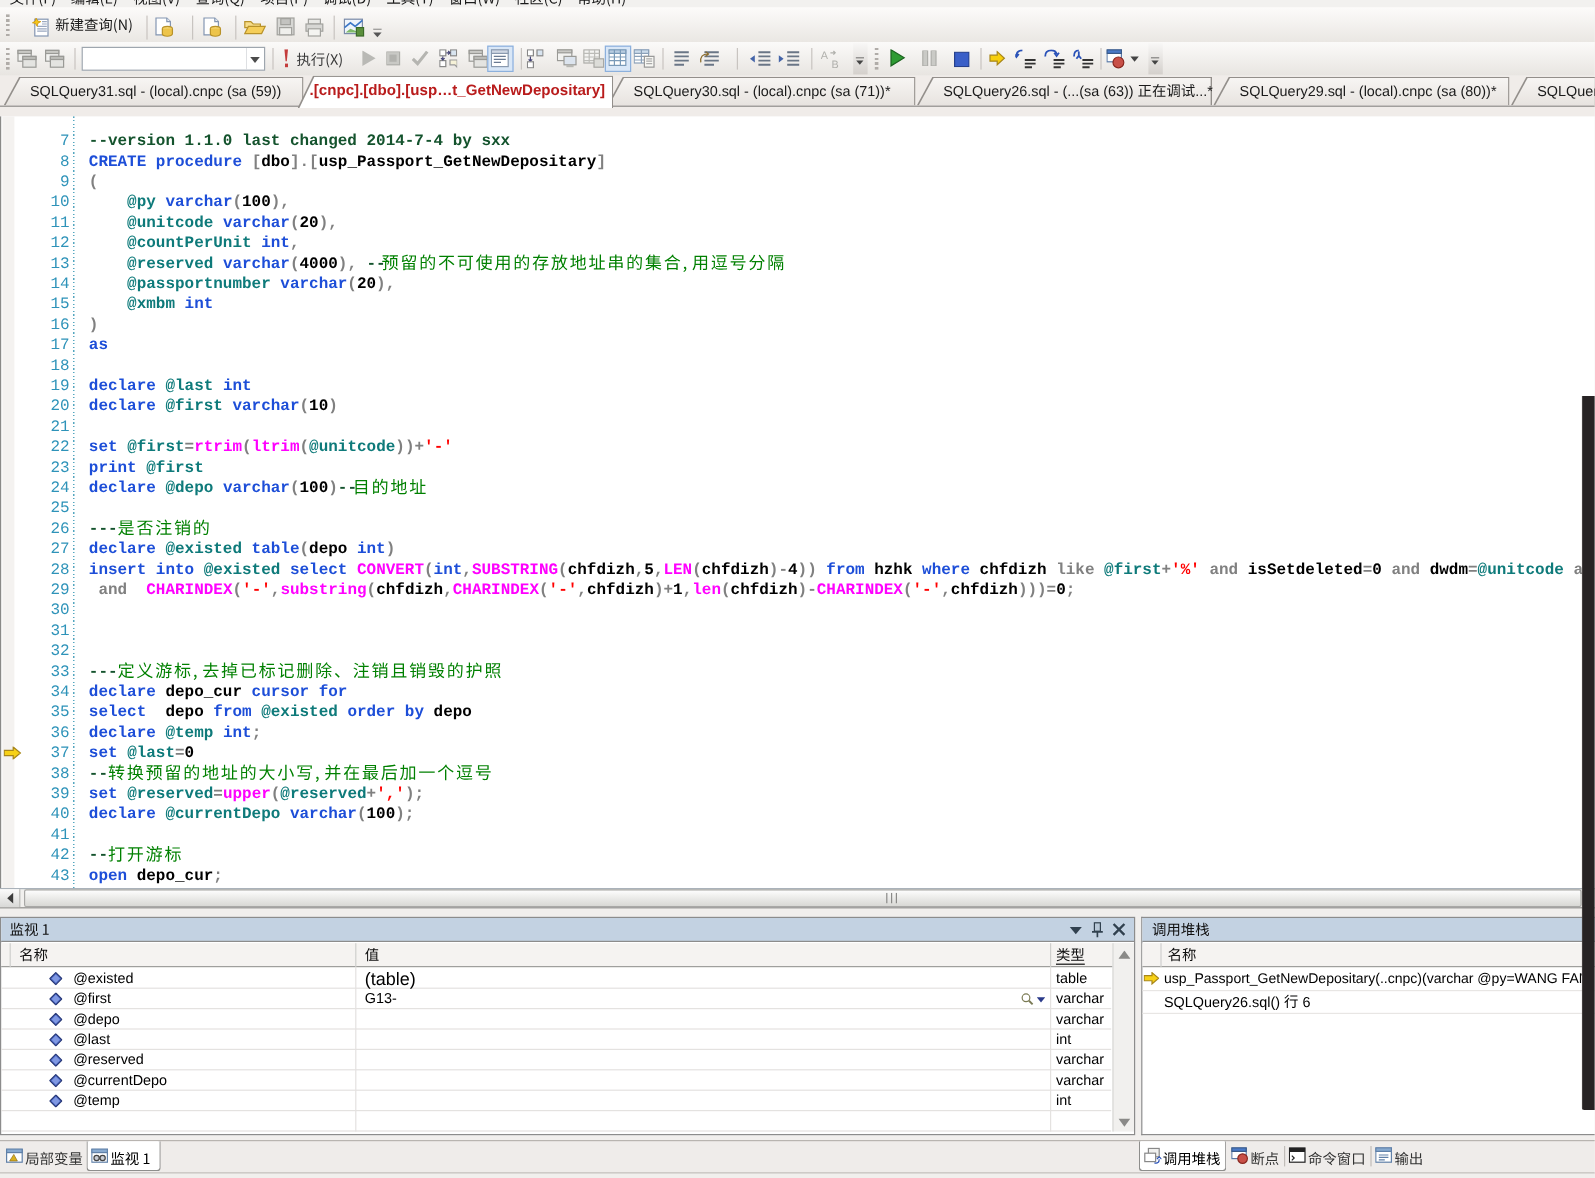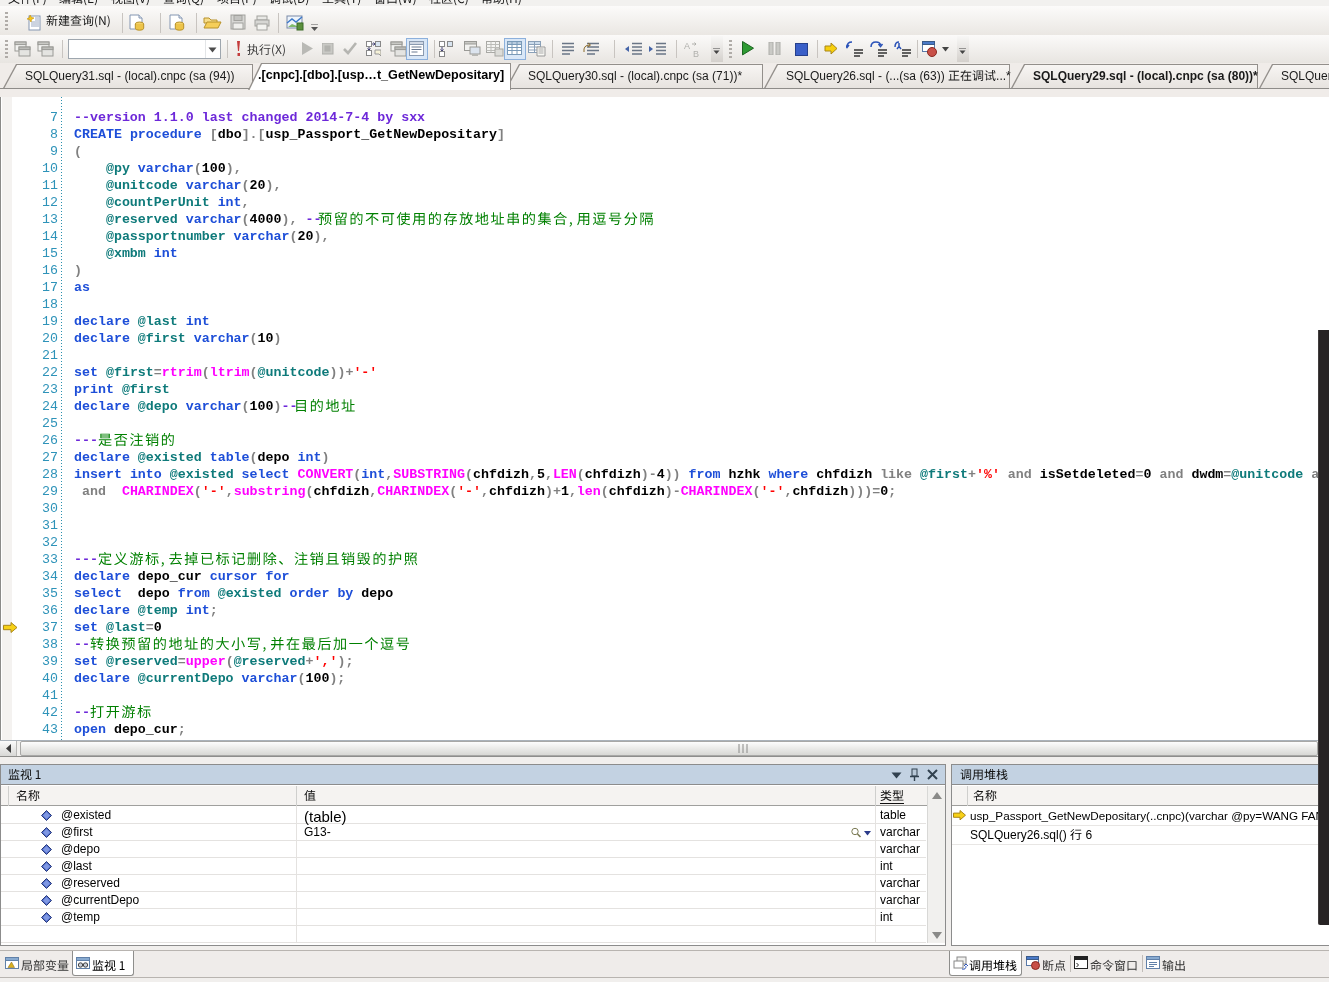--- a/index.html
+++ b/index.html
@@ -1,17 +1,17 @@
 <!DOCTYPE html>
 <html><head><meta charset="utf-8"><style>
 *{margin:0;padding:0;box-sizing:border-box}
 body{width:1329px;height:982px;overflow:hidden;font-family:"Liberation Sans",sans-serif;background:#f1efed}
 #root{position:relative;width:1329px;height:982px}
 .abs{position:absolute}
-.k{color:#1d4ed8}.c{color:#6d28d9}.s{color:#ff0000}.f{color:#ff00ff}.v{color:#0e7a7a}.g{color:#808080}
+.k{color:#1d4ed8}.c{color:#14532d}.s{color:#ff0000}.f{color:#ff00ff}.v{color:#0e7a7a}.g{color:#808080}
 .sep1{position:absolute;width:1px;background:#c8c4c0;top:13px;height:20px}
 .sep2{position:absolute;width:1px;background:#c8c4c0;top:40px;height:18px}
 .grip{position:absolute;width:3px;background-image:repeating-linear-gradient(#b0aca8 0 2px,transparent 2px 4px);}
 </style></head><body>
 <div id="root">
 <div class="abs" style="left:0;top:0;width:1329px;height:6px;background:#f2f1ef;overflow:hidden">
 <svg style="position:absolute;left:8px;top:-8px;overflow:visible" width="39" height="14">
         <path fill="#1c1c1c" transform="translate(0,11) scale(0.012,-0.012)" d="M423 823C453 774 485 707 497 666L580 693C566 734 531 799 501 847ZM50 664V590H206C265 438 344 307 447 200C337 108 202 40 36 -7C51 -25 75 -60 83 -78C250 -24 389 48 502 146C615 46 751 -28 915 -73C928 -52 950 -20 967 -4C807 36 671 107 560 201C661 304 738 432 796 590H954V664ZM504 253C410 348 336 462 284 590H711C661 455 592 344 504 253Z M1317 341V268H1604V-80H1679V268H1953V341H1679V562H1909V635H1679V828H1604V635H1470C1483 680 1494 728 1504 775L1432 790C1409 659 1367 530 1309 447C1327 438 1359 420 1373 409C1400 451 1425 504 1446 562H1604V341ZM1268 836C1214 685 1126 535 1032 437C1045 420 1067 381 1075 363C1107 397 1137 437 1167 480V-78H1239V597C1277 667 1311 741 1339 815Z M2239 -196 2295 -171C2209 -29 2168 141 2168 311C2168 480 2209 649 2295 792L2239 818C2147 668 2092 507 2092 311C2092 114 2147 -47 2239 -196Z M2439 0H2531V329H2811V407H2531V655H2861V733H2439Z M2989 -196C3081 -47 3136 114 3136 311C3136 507 3081 668 2989 818L2932 792C3018 649 3061 480 3061 311C3061 141 3018 -29 2932 -171Z"></path>
       </svg>
 <svg style="position:absolute;left:59px;top:-8px;overflow:visible" width="39" height="14">
@@ -248,38 +248,38 @@
 <div class="abs" style="left:957px;top:36px;width:12px;height:26px;background:linear-gradient(#f8f7f6,#d4d0cc)"></div>
 <svg class="abs" style="left:959px;top:48px" width="8" height="8">
       <path d="M0 0 h7" stroke="#444"></path>
       <path d="M0.5 2.5 l3 3.5 3-3.5z" fill="#444"></path>
     </svg>
 <div class="abs" style="left:0;top:63px;width:1329px;height:34px;background:#f0ece9"></div>
 <div class="abs" style="left:0;top:88px;width:1329px;height:1px;background:#8e8c89"></div>
 <div class="abs" style="left:0;top:97px;width:1329px;height:643px;background:#fff"></div>
 <div class="abs" style="left:3px;top:64px;width:250px;height:24px;background:#938f8b;clip-path:polygon(13px 0, 250px 0, 250px 24px, 0 24px)"></div>
     <div class="abs" style="left:3px;top:64px;width:250px;height:24px;background:linear-gradient(#f8f6f4,#e7e3df);clip-path:polygon(14px 1px, 249px 1px, 249px 24px, 1.5px 24px)"></div>
-    <div class="abs" style="left:25px;top:69px;font-size:12px;font-weight:normal;color:#1a1a1a;white-space:nowrap">SQLQuery31.sql - (local).cnpc (sa (94))</div>
+    <div class="abs" style="left:25px;top:69px;font-size:12px;font-weight:normal;color:#1a1a1a;white-space:nowrap">SQLQuery31.sql - (local).cnpc (sa (59))</div>
 <div class="abs" style="left:506px;top:64px;width:257px;height:24px;background:#938f8b;clip-path:polygon(13px 0, 257px 0, 257px 24px, 0 24px)"></div>
     <div class="abs" style="left:506px;top:64px;width:257px;height:24px;background:linear-gradient(#f8f6f4,#e7e3df);clip-path:polygon(14px 1px, 256px 1px, 256px 24px, 1.5px 24px)"></div>
     <div class="abs" style="left:528px;top:69px;font-size:12px;font-weight:normal;color:#1a1a1a;white-space:nowrap">SQLQuery30.sql - (local).cnpc (sa (71))*</div>
 <div class="abs" style="left:764px;top:64px;width:246px;height:24px;background:#938f8b;clip-path:polygon(13px 0, 246px 0, 246px 24px, 0 24px)"></div>
     <div class="abs" style="left:764px;top:64px;width:246px;height:24px;background:linear-gradient(#f8f6f4,#e7e3df);clip-path:polygon(14px 1px, 245px 1px, 245px 24px, 1.5px 24px)"></div>
     <div class="abs" style="left:786px;top:69px;font-size:12px;font-weight:normal;color:#1a1a1a;white-space:nowrap">SQLQuery26.sql - (...(sa (63)) <svg style="display:inline-block;vertical-align:-2px;overflow:visible" width="48" height="12">
         <path fill="#1a1a1a" transform="translate(0,10) scale(0.012000,-0.012000)" d="M188 510V38H52V-35H950V38H565V353H878V426H565V693H917V767H90V693H486V38H265V510Z M1391 840C1377 789 1359 736 1338 685H1063V613H1305C1241 485 1153 366 1038 286C1050 269 1069 237 1077 217C1119 247 1158 281 1193 318V-76H1268V407C1315 471 1356 541 1390 613H1939V685H1421C1439 730 1455 776 1469 821ZM1598 561V368H1373V298H1598V14H1333V-56H1938V14H1673V298H1900V368H1673V561Z M2105 772C2159 726 2226 659 2256 615L2309 668C2277 710 2209 774 2154 818ZM2043 526V454H2184V107C2184 54 2148 15 2128 -1C2142 -12 2166 -37 2175 -52C2188 -35 2212 -15 2345 91C2331 44 2311 0 2283 -39C2298 -47 2327 -68 2338 -79C2436 57 2450 268 2450 422V728H2856V11C2856 -4 2851 -9 2836 -9C2822 -10 2775 -10 2723 -8C2733 -27 2744 -58 2747 -77C2818 -77 2861 -76 2888 -65C2915 -52 2924 -30 2924 10V795H2383V422C2383 327 2380 216 2352 113C2344 128 2335 149 2330 164L2257 108V526ZM2620 698V614H2512V556H2620V454H2490V397H2818V454H2681V556H2793V614H2681V698ZM2512 315V35H2570V81H2781V315ZM2570 259H2723V138H2570Z M3120 775C3171 731 3235 667 3265 626L3317 678C3287 718 3222 778 3170 821ZM3777 796C3819 752 3865 691 3885 651L3940 688C3918 727 3871 785 3829 828ZM3050 526V454H3189V94C3189 51 3159 22 3141 11C3154 -4 3172 -36 3179 -54C3194 -36 3221 -18 3392 97C3385 112 3376 141 3371 161L3260 89V526ZM3671 835 3677 632H3346V560H3680C3698 183 3745 -74 3869 -77C3907 -77 3947 -35 3967 134C3953 140 3921 160 3907 175C3901 77 3889 21 3871 21C3809 24 3770 251 3754 560H3959V632H3751C3749 697 3747 765 3747 835ZM3360 61 3381 -10C3465 15 3574 47 3679 78L3669 145L3552 112V344H3646V414H3378V344H3483V93Z"></path>
       </svg>...*</div>
 <div class="abs" style="left:1011px;top:64px;width:247px;height:24px;background:#938f8b;clip-path:polygon(13px 0, 247px 0, 247px 24px, 0 24px)"></div>
     <div class="abs" style="left:1011px;top:64px;width:247px;height:24px;background:linear-gradient(#f8f6f4,#e7e3df);clip-path:polygon(14px 1px, 246px 1px, 246px 24px, 1.5px 24px)"></div>
-    <div class="abs" style="left:1033px;top:69px;font-size:12px;font-weight:bold;color:#1a1a1a;white-space:nowrap">SQLQuery29.sql - (local).cnpc (sa (80))*</div>
+    <div class="abs" style="left:1033px;top:69px;font-size:12px;font-weight:normal;color:#1a1a1a;white-space:nowrap">SQLQuery29.sql - (local).cnpc (sa (80))*</div>
 <div class="abs" style="left:1259px;top:64px;width:81px;height:24px;background:#938f8b;clip-path:polygon(13px 0, 81px 0, 81px 24px, 0 24px)"></div>
     <div class="abs" style="left:1259px;top:64px;width:81px;height:24px;background:linear-gradient(#f8f6f4,#e7e3df);clip-path:polygon(14px 1px, 80px 1px, 80px 24px, 1.5px 24px)"></div>
     <div class="abs" style="left:1281px;top:69px;font-size:12px;font-weight:normal;color:#1a1a1a;white-space:nowrap">SQLQuery28.sql - (local)</div>
 <div class="abs" style="left:248px;top:63px;width:263px;height:27px;background:#938f8b;clip-path:polygon(13px 0, 263px 0, 263px 27px, 0 27px)"></div>
     <div class="abs" style="left:248px;top:63px;width:263px;height:27px;background:#fff;clip-path:polygon(14px 1px, 262px 1px, 262px 27px, 1.5px 27px)"></div>
-    <div class="abs" style="left:258px;top:68px;font-size:12.6px;font-weight:bold;color:#000000;white-space:nowrap">.[cnpc].[dbo].[usp…t_GetNewDepositary]</div>
+    <div class="abs" style="left:258px;top:68px;font-size:12.6px;font-weight:bold;color:#b91c1c;white-space:nowrap">.[cnpc].[dbo].[usp…t_GetNewDepositary]</div>
 <div class="abs" style="left:0;top:97px;width:1px;height:643px;background:#8a8a88"></div>
 <div class="abs" style="left:2px;top:97px;width:10px;height:643px;background:#f4f2f0"></div>
 <div class="abs" style="left:61px;top:97px;width:1px;height:643px;background-image:repeating-linear-gradient(#2b91af 0 1px,transparent 1px 3px)"></div>
 <div class="abs" style="left:0;top:109px;width:58px;text-align:right;font:13.3px/17px 'Liberation Mono',monospace;color:#2e93b9">7<br>8<br>9<br>10<br>11<br>12<br>13<br>14<br>15<br>16<br>17<br>18<br>19<br>20<br>21<br>22<br>23<br>24<br>25<br>26<br>27<br>28<br>29<br>30<br>31<br>32<br>33<br>34<br>35<br>36<br>37<br>38<br>39<br>40<br>41<br>42<br>43</div>
 <div class="abs" style="left:74px;top:109px;font:bold 13.3px/17px 'Liberation Mono',monospace;color:#000;white-space:pre"><span class="c">--version 1.1.0 last changed 2014-7-4 by sxx</span><br><span class="k">CREATE</span> <span class="k">procedure</span> <span class="g">[</span>dbo<span class="g">].[</span>usp_Passport_GetNewDepositary<span class="g">]</span><br><span class="g">(</span><br>    <span class="v">@py</span> <span class="k">varchar</span><span class="g">(</span>100<span class="g">),</span><br>    <span class="v">@unitcode</span> <span class="k">varchar</span><span class="g">(</span>20<span class="g">),</span><br>    <span class="v">@countPerUnit</span> <span class="k">int</span><span class="g">,</span><br>    <span class="v">@reserved</span> <span class="k">varchar</span><span class="g">(</span>4000<span class="g">),</span> <span class="c">--</span><br>    <span class="v">@passportnumber</span> <span class="k">varchar</span><span class="g">(</span>20<span class="g">),</span><br>    <span class="v">@xmbm</span> <span class="k">int</span><br><span class="g">)</span><br><span class="k">as</span><br><br><span class="k">declare</span> <span class="v">@last</span> <span class="k">int</span><br><span class="k">declare</span> <span class="v">@first</span> <span class="k">varchar</span><span class="g">(</span>10<span class="g">)</span><br><br><span class="k">set</span> <span class="v">@first</span><span class="g">=</span><span class="f">rtrim</span><span class="g">(</span><span class="f">ltrim</span><span class="g">(</span><span class="v">@unitcode</span><span class="g">))+</span><span class="s">'-'</span><br><span class="k">print</span> <span class="v">@first</span><br><span class="k">declare</span> <span class="v">@depo</span> <span class="k">varchar</span><span class="g">(</span>100<span class="g">)</span><span class="c">--</span><br><br><span class="c">---</span><br><span class="k">declare</span> <span class="v">@existed</span> <span class="k">table</span><span class="g">(</span>depo <span class="k">int</span><span class="g">)</span><br><span class="k">insert</span> <span class="k">into</span> <span class="v">@existed</span> <span class="k">select</span> <span class="f">CONVERT</span><span class="g">(</span><span class="k">int</span><span class="g">,</span><span class="f">SUBSTRING</span><span class="g">(</span>chfdizh<span class="g">,</span>5<span class="g">,</span><span class="f">LEN</span><span class="g">(</span>chfdizh<span class="g">)-</span>4<span class="g">))</span> <span class="k">from</span> hzhk <span class="k">where</span> chfdizh <span class="g">like</span> <span class="v">@first</span><span class="g">+</span><span class="s">'%'</span> <span class="g">and</span> isSetdeleted<span class="g">=</span>0 <span class="g">and</span> dwdm<span class="g">=</span><span class="v">@unitcode</span> <span class="g">an</span><br> <span class="g">and</span>  <span class="f">CHARINDEX</span><span class="g">(</span><span class="s">'-'</span><span class="g">,</span><span class="f">substring</span><span class="g">(</span>chfdizh<span class="g">,</span><span class="f">CHARINDEX</span><span class="g">(</span><span class="s">'-'</span><span class="g">,</span>chfdizh<span class="g">)+</span>1<span class="g">,</span><span class="f">len</span><span class="g">(</span>chfdizh<span class="g">)-</span><span class="f">CHARINDEX</span><span class="g">(</span><span class="s">'-'</span><span class="g">,</span>chfdizh<span class="g">)))=</span>0<span class="g">;</span><br><br><br><br><span class="c">---</span><br><span class="k">declare</span> depo_cur <span class="k">cursor</span> <span class="k">for</span><br><span class="k">select</span>  depo <span class="k">from</span> <span class="v">@existed</span> <span class="k">order</span> <span class="k">by</span> depo<br><span class="k">declare</span> <span class="v">@temp</span> <span class="k">int</span><span class="g">;</span><br><span class="k">set</span> <span class="v">@last</span><span class="g">=</span>0<br><span class="c">--</span><br><span class="k">set</span> <span class="v">@reserved</span><span class="g">=</span><span class="f">upper</span><span class="g">(</span><span class="v">@reserved</span><span class="g">+</span><span class="s">','</span><span class="g">);</span><br><span class="k">declare</span> <span class="v">@currentDepo</span> <span class="k">varchar</span><span class="g">(</span>100<span class="g">);</span><br><br><span class="c">--</span><br><span class="k">open</span> depo_cur<span class="g">;</span></div>
 <svg style="position:absolute;left:318px;top:211px;overflow:visible" width="337" height="20.2">
       <path fill="#008000" transform="translate(0,13) scale(0.014200,-0.014200)" d="M670 495V295C670 192 647 57 410 -21C427 -35 447 -60 456 -75C710 18 741 168 741 294V495ZM725 88C788 38 869 -34 908 -79L960 -26C920 17 837 86 775 134ZM88 608C149 567 227 512 282 470H38V403H203V10C203 -3 199 -6 184 -7C170 -7 124 -7 72 -6C83 -27 93 -57 96 -78C165 -78 210 -77 238 -65C267 -53 275 -32 275 8V403H382C364 349 344 294 326 256L383 241C410 295 441 383 467 460L420 473L409 470H341L361 496C338 514 306 538 270 562C329 615 394 692 437 764L391 796L378 792H59V725H328C297 680 256 631 218 598L129 656ZM500 628V152H570V559H846V154H919V628H724L759 728H959V796H464V728H677C670 695 661 659 652 628Z M1348 121H1570V19H1348ZM1348 180V278H1570V180ZM1868 121V19H1641V121ZM1868 180H1641V278H1868ZM1273 340V-80H1348V-43H1868V-76H1946V340ZM1605 785V718H1722C1708 583 1671 480 1539 422C1555 410 1575 385 1583 369C1732 439 1776 559 1793 718H1947C1940 550 1930 486 1915 468C1908 459 1899 458 1884 458C1869 458 1828 458 1785 462C1795 444 1803 417 1804 396C1849 394 1893 394 1917 396C1944 398 1962 405 1977 424C2001 452 2011 533 2021 753C2021 763 2022 785 2022 785ZM1222 392C1241 405 1273 417 1497 478C1507 457 1515 437 1520 420L1586 448C1567 507 1517 597 1470 664L1409 639C1430 608 1450 573 1469 538L1292 494V709C1384 729 1483 755 1555 784L1504 839C1436 808 1320 776 1219 754V535C1219 489 1197 462 1182 450C1194 438 1214 409 1222 393Z M2760 423C2815 350 2883 250 2913 189L2977 229C2944 288 2875 385 2818 456ZM2448 842C2440 794 2423 728 2407 679H2295V-54H2364V25H2643V679H2476C2493 722 2512 778 2529 828ZM2364 612H2574V401H2364ZM2364 93V335H2574V93ZM2806 844C2774 706 2720 568 2651 479C2669 469 2700 448 2714 436C2748 484 2780 545 2808 613H3064C3052 212 3036 58 3004 24C2992 10 2981 7 2961 7C2938 7 2878 8 2812 13C2826 -6 2835 -38 2837 -59C2893 -62 2952 -64 2986 -61C3022 -57 3044 -49 3067 -19C3107 30 3121 185 3136 644C3137 654 3137 682 3137 682H2835C2851 729 2866 779 2878 828Z M3871 478C3990 398 4140 280 4211 203L4272 261C4197 338 4045 450 3927 526ZM3381 770V693H3826C3727 522 3555 353 3356 255C3372 238 3395 208 3407 189C3546 262 3670 365 3771 481V-78H3852V584C3878 619 3901 656 3922 693H4243V770Z M4471 769V694H5162V29C5162 8 5155 2 5133 0C5109 0 5027 -1 4947 3C4959 -19 4973 -56 4978 -78C5077 -78 5147 -78 5187 -65C5226 -52 5240 -26 5240 28V694H5363V769ZM4646 475H4909V245H4646ZM4573 547V93H4646V173H4983V547Z M6118 836V729H5840V660H6118V562H5869V285H6113C6106 230 6091 178 6059 131C6006 168 5963 213 5932 265L5869 244C5906 180 5955 126 6014 81C5968 39 5900 4 5803 -21C5819 -37 5840 -66 5849 -83C5953 -52 6025 -10 6076 39C6177 -22 6303 -62 6446 -82C6456 -60 6475 -31 6491 -14C6347 2 6221 37 6120 92C6160 151 6178 216 6186 285H6448V562H6191V660H6481V729H6191V836ZM5939 499H6118V394L6117 349H5939ZM6191 499H6376V349H6190L6191 394ZM5797 842C5738 690 5641 542 5540 446C5553 428 5574 389 5582 372C5620 410 5657 454 5692 503V-84H5764V612C5803 679 5839 749 5867 820Z M6776 770V407C6776 266 6766 89 6655 -36C6672 -45 6702 -70 6713 -85C6790 0 6824 115 6839 227H7090V-71H7166V227H7436V22C7436 4 7429 -2 7409 -3C7390 -4 7322 -5 7252 -2C7262 -22 7274 -55 7278 -74C7372 -75 7430 -74 7464 -62C7498 -50 7510 -27 7510 22V770ZM6850 698H7090V537H6850ZM7436 698V537H7166V698ZM6850 466H7090V298H6846C6849 336 6850 373 6850 407ZM7436 466V298H7166V466Z M8279 423C8334 350 8402 250 8432 189L8496 229C8463 288 8394 385 8337 456ZM7967 842C7959 794 7942 728 7926 679H7814V-54H7883V25H8162V679H7995C8012 722 8031 778 8048 828ZM7883 612H8093V401H7883ZM7883 93V335H8093V93ZM8325 844C8293 706 8239 568 8170 479C8188 469 8219 448 8233 436C8267 484 8299 545 8327 613H8583C8571 212 8555 58 8523 24C8511 10 8500 7 8480 7C8457 7 8397 8 8331 13C8345 -6 8354 -38 8356 -59C8412 -62 8471 -64 8505 -61C8541 -57 8563 -49 8586 -19C8626 30 8640 185 8655 644C8656 654 8656 682 8656 682H8354C8370 729 8385 779 8397 828Z M9444 349V266H9166V196H9444V10C9444 -4 9441 -8 9423 -9C9405 -10 9345 -10 9279 -8C9289 -29 9299 -58 9302 -79C9388 -79 9444 -79 9478 -68C9511 -56 9520 -35 9520 9V196H9788V266H9520V324C9593 370 9671 432 9725 492L9677 529L9662 525H9251V456H9592C9549 416 9494 375 9444 349ZM9216 840C9204 797 9190 753 9173 709H8894V637H9142C9077 499 8984 370 8862 284C8874 267 8892 235 8900 216C8943 247 8983 282 9019 320V-78H9095V411C9147 481 9189 557 9225 637H9770V709H9255C9269 746 9282 784 9293 821Z M10141 823C10160 780 10183 723 10192 686L10261 709C10251 743 10228 799 10207 842ZM9979 678V608H10097V400C10097 258 10082 100 9960 -30C9978 -43 10003 -63 10016 -79C10149 63 10169 233 10169 399V405H10306C10299 130 10292 33 10275 11C10268 -1 10259 -3 10245 -3C10229 -3 10192 -3 10151 1C10161 -18 10168 -48 10170 -69C10213 -71 10255 -71 10279 -68C10306 -66 10322 -58 10339 -35C10365 -1 10371 111 10377 440C10378 451 10378 475 10378 475H10169V608H10423V678ZM10560 583H10748C10728 456 10698 348 10652 257C10608 349 10577 457 10557 574ZM10547 841C10517 668 10462 500 10380 395C10397 381 10426 353 10438 338C10465 374 10490 416 10512 463C10536 359 10567 265 10608 183C10549 98 10471 32 10366 -17C10381 -32 10403 -65 10410 -82C10510 -31 10588 33 10648 113C10702 31 10769 -34 10853 -78C10865 -58 10889 -29 10906 -14C10817 27 10748 95 10694 181C10757 289 10797 421 10823 583H10897V653H10582C10598 709 10612 768 10624 828Z M11468 747V473L11360 428L11388 361L11468 395V79C11468 -30 11501 -57 11616 -57C11642 -57 11835 -57 11863 -57C11967 -57 11992 -13 12003 125C11983 128 11953 140 11936 153C11929 38 11919 11 11860 11C11820 11 11652 11 11619 11C11552 11 11540 22 11540 77V426L11674 483V143H11745V513L11885 573C11885 412 11883 301 11878 277C11873 254 11864 250 11848 250C11838 250 11805 250 11781 252C11790 235 11796 206 11799 186C11827 186 11867 186 11893 194C11923 201 11942 219 11948 260C11955 299 11957 449 11957 637L11961 651L11908 671L11894 660L11879 646L11745 590V840H11674V560L11540 504V747ZM11072 154 11102 79C11190 118 11304 169 11411 219L11394 286L11280 238V528H11398V599H11280V828H11209V599H11081V528H11209V208C11157 187 11110 168 11072 154Z M12577 621V28H12455V-44H13105V28H12874V421H13090V494H12874V833H12798V28H12651V621ZM12177 163 12205 89C12299 127 12422 179 12536 229L12523 295L12395 245V528H12526V599H12395V827H12325V599H12188V528H12325V218C12269 196 12218 177 12177 163Z M13703 299V153H13428V299ZM13390 724V452H13703V369H13351V43H13428V86H13703V-79H13783V86H14066V45H14146V369H13783V452H14101V724H13783V840H13703V724ZM13783 299H14066V153H13783ZM13466 657H13703V519H13466ZM13783 657H14021V519H13783Z M14902 423C14957 350 15025 250 15055 189L15119 229C15086 288 15017 385 14960 456ZM14590 842C14582 794 14565 728 14549 679H14437V-54H14506V25H14785V679H14618C14635 722 14654 778 14671 828ZM14506 612H14716V401H14506ZM14506 93V335H14716V93ZM14948 844C14916 706 14862 568 14793 479C14811 469 14842 448 14856 436C14890 484 14922 545 14950 613H15206C15194 212 15178 58 15146 24C15134 10 15123 7 15103 7C15080 7 15020 8 14954 13C14968 -6 14977 -38 14979 -59C15035 -62 15094 -64 15128 -61C15164 -57 15186 -49 15209 -19C15249 30 15263 185 15278 644C15279 654 15279 682 15279 682H14977C14993 729 15008 779 15020 828Z M15914 292V225H15508V162H15847C15751 90 15607 26 15483 -6C15500 -22 15521 -50 15533 -69C15661 -29 15811 47 15914 135V-79H15989V138C16091 52 16243 -23 16374 -61C16385 -42 16406 -15 16422 1C16297 31 16155 92 16059 162H16401V225H15989V292ZM15944 552V486H15701V552ZM15921 824C15937 797 15954 763 15966 734H15740C15761 765 15780 797 15797 827L15719 842C15675 754 15594 642 15484 558C15501 548 15526 526 15539 510C15570 536 15599 563 15626 591V271H15701V303H16373V363H16016V432H16303V486H16016V552H16300V606H16016V672H16341V734H16045C16032 766 16010 810 15988 843ZM15944 606H15701V672H15944ZM15944 432V363H15701V432Z M17075 843C16973 688 16788 554 16598 479C16619 462 16640 433 16652 413C16704 436 16756 463 16806 494V444H17311V511C17363 478 17417 449 17474 422C17485 446 17508 473 17527 490C17368 557 17226 640 17109 764L17141 809ZM16835 513C16920 569 16999 636 17064 710C17140 630 17220 567 17307 513ZM16754 324V-78H16830V-22H17296V-74H17375V324ZM16830 48V256H17296V48Z M17737 -190C17827 -152 17883 -77 17883 19C17883 86 17854 126 17806 126C17769 126 17737 102 17737 62C17737 22 17768 -2 17804 -2L17815 -1C17814 -61 17777 -109 17715 -136Z M18367 770V407C18367 266 18357 89 18246 -36C18263 -45 18293 -70 18304 -85C18381 0 18415 115 18430 227H18681V-71H18757V227H19027V22C19027 4 19020 -2 19000 -3C18981 -4 18913 -5 18843 -2C18853 -22 18865 -55 18869 -74C18963 -75 19021 -74 19055 -62C19089 -50 19101 -27 19101 22V770ZM18441 698H18681V537H18441ZM19027 698V537H18757V698ZM18441 466H18681V298H18437C18440 336 18441 373 18441 407ZM19027 466V298H18757V466Z M19744 344C19773 295 19798 230 19807 188L19870 209C19862 250 19834 314 19805 362ZM19772 584H20100V439H19772ZM19702 644V378H20173V644ZM19634 794V727H20250V794ZM19396 781C19450 721 19509 639 19534 586L19599 624C19572 676 19511 756 19457 813ZM19629 169V102H20258V169H20055C20084 223 20114 290 20140 350L20068 367C20048 309 20014 227 19982 169ZM19562 469H19378V399H19489V126C19449 108 19403 63 19356 5L19406 -62C19451 7 19494 70 19523 70C19545 70 19578 34 19619 8C19691 -39 19776 -50 19905 -50C20000 -50 20188 -43 20258 -39C20259 -18 20271 18 20280 38C20182 27 20030 19 19906 19C19791 19 19704 25 19638 68C19603 90 19581 110 19562 122Z M20682 732H21158V596H20682ZM20607 799V530H21237V799ZM20485 440V371H20691C20671 309 20646 240 20625 191H21149C21130 75 21110 19 21085 -1C21073 -9 21061 -10 21037 -10C21009 -10 20936 -9 20866 -2C20880 -23 20890 -52 20892 -74C20961 -78 21027 -79 21061 -77C21100 -76 21124 -70 21148 -50C21185 -18 21210 57 21234 225C21236 236 21238 259 21238 259H20737L20774 371H21355V440Z M22199 822 22130 794C22201 646 22321 483 22426 393C22441 413 22468 441 22487 456C22383 534 22261 687 22199 822ZM21850 820C21792 667 21690 528 21570 442C21588 428 21621 399 21634 384C21661 406 21687 430 21713 457V388H21906C21883 218 21828 59 21591 -19C21608 -35 21628 -64 21637 -83C21892 9 21958 190 21985 388H22257C22246 138 22231 40 22206 14C22196 4 22184 2 22163 2C22140 2 22078 2 22013 8C22027 -13 22036 -45 22038 -67C22101 -71 22162 -72 22196 -69C22230 -66 22253 -59 22274 -34C22309 5 22322 119 22337 426C22338 436 22338 462 22338 462H21718C21803 553 21878 670 21930 798Z M23137 619H23457V525H23137ZM23072 674V470H23525V674ZM23021 795V730H23581V795ZM22707 800V-77H22773V732H22900C22879 665 22849 577 22820 505C22892 425 22910 357 22910 302C22910 271 22904 243 22889 232C22881 226 22870 224 22858 223C22842 222 22822 223 22800 224C22811 205 22818 176 22819 158C22841 157 22866 157 22886 159C22906 162 22924 167 22938 178C22966 198 22977 241 22977 295C22977 358 22960 430 22888 514C22921 593 22958 692 22987 773L22938 803L22927 800ZM23395 339C23377 297 23345 236 23318 194H23136V141H23263V-58H23327V141H23460V194H23375C23400 231 23426 275 23449 316ZM23151 321C23180 281 23213 228 23228 194L23278 218C23264 251 23229 303 23200 341ZM23029 414V-80H23094V355H23498V-4C23498 -15 23495 -17 23484 -17C23474 -18 23442 -18 23406 -17C23414 -35 23423 -62 23425 -80C23478 -80 23514 -79 23536 -68C23559 -57 23565 -38 23565 -5V414Z"></path>
     </svg>
 <svg style="position:absolute;left:294px;top:398px;overflow:visible" width="63" height="20.2">
       <path fill="#008000" transform="translate(0,13) scale(0.014200,-0.014200)" d="M233 470H759V305H233ZM233 542V704H759V542ZM233 233H759V67H233ZM158 778V-74H233V-6H759V-74H837V778Z M1656 423C1711 350 1779 250 1809 189L1873 229C1840 288 1771 385 1714 456ZM1344 842C1336 794 1319 728 1303 679H1191V-54H1260V25H1539V679H1372C1389 722 1408 778 1425 828ZM1260 612H1470V401H1260ZM1260 93V335H1470V93ZM1702 844C1670 706 1616 568 1547 479C1565 469 1596 448 1610 436C1644 484 1676 545 1704 613H1960C1948 212 1932 58 1900 24C1888 10 1877 7 1857 7C1834 7 1774 8 1708 13C1722 -6 1731 -38 1733 -59C1789 -62 1848 -64 1882 -61C1918 -57 1940 -49 1963 -19C2003 30 2017 185 2032 644C2033 654 2033 682 2033 682H1731C1747 729 1762 779 1774 828Z M2637 747V473L2529 428L2557 361L2637 395V79C2637 -30 2670 -57 2785 -57C2811 -57 3004 -57 3032 -57C3136 -57 3161 -13 3172 125C3152 128 3122 140 3105 153C3098 38 3088 11 3029 11C2989 11 2821 11 2788 11C2721 11 2709 22 2709 77V426L2843 483V143H2914V513L3054 573C3054 412 3052 301 3047 277C3042 254 3033 250 3017 250C3007 250 2974 250 2950 252C2959 235 2965 206 2968 186C2996 186 3036 186 3062 194C3092 201 3111 219 3117 260C3124 299 3126 449 3126 637L3130 651L3077 671L3063 660L3048 646L2914 590V840H2843V560L2709 504V747ZM2241 154 2271 79C2359 118 2473 169 2580 219L2563 286L2449 238V528H2567V599H2449V828H2378V599H2250V528H2378V208C2326 187 2279 168 2241 154Z M3746 621V28H3624V-44H4274V28H4043V421H4259V494H4043V833H3967V28H3820V621ZM3346 163 3374 89C3468 127 3591 179 3705 229L3692 295L3564 245V528H3695V599H3564V827H3494V599H3357V528H3494V218C3438 196 3387 177 3346 163Z"></path>

